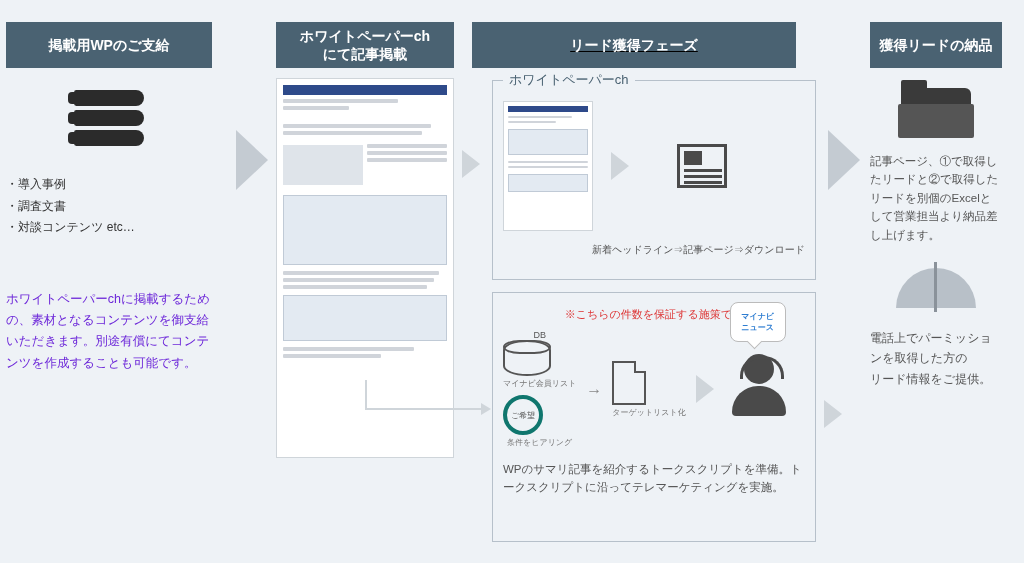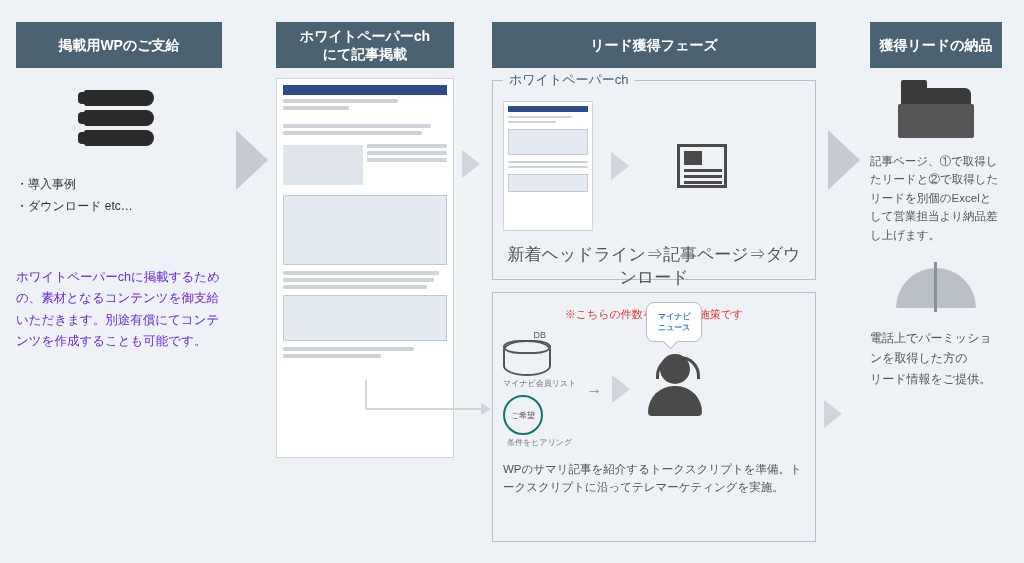--- a/index.html
+++ b/index.html
@@ -2,23 +2,23 @@
 <html><head>
 <meta charset="utf-8">
 <style>
 * { box-sizing: border-box; margin: 0; padding: 0; }
 body { font-family: "Hiragino Kaku Gothic ProN", "メイリオ", sans-serif; background: #eef2f6; width: 1024px; height: 563px; overflow: hidden; position: relative; }
 
 .col { position: absolute; top: 22px; }
 .header { background: #4a6272; color: #fff; font-size: 14px; font-weight: bold; text-align: center; display: flex; align-items: center; justify-content: center; height: 46px; padding: 4px 6px; line-height: 1.3; }
 
 
-.c1 { left: 16px; width: 206px; }
+.c1 { left: 6px; width: 206px; }
 .c2 { left: 276px; width: 178px; }
-.c3 { left: 492px; width: 324px; }
+.c3 { left: 472px; width: 324px; text-decoration: underline; }
 .c4 { left: 870px; width: 132px; }
 
 
 .arrow { position: absolute; width: 0; height: 0; border-top: 30px solid transparent; border-bottom: 30px solid transparent; border-left: 32px solid #c4cbd2; }
 .arrow.small { border-top-width: 14px; border-bottom-width: 14px; border-left-width: 18px; border-left-color: #cfd5da; }
 
 
 .books { position: relative; width: 86px; height: 70px; margin: 22px auto 14px; }
 .book { position: absolute; left: 8px; width: 70px; height: 16px; background: #2b2b2b; border-radius: 3px 10px 10px 3px; }
 .book::before { content:""; position:absolute; left:-6px; top:2px; width:8px; height:12px; background:#2b2b2b; border-radius:4px 0 0 4px; }
@@ -43,24 +43,24 @@
 
 .mini-mock { background:#fff; border:1px solid #cfd5da; width:90px; height:130px; padding:4px; }
 .mini-mock .mock-bar { height:6px; }
 .mini-mock .mock-line { height:2px; }
 .mini-mock .mock-block { height:26px; }
 
 .news-icon { width: 50px; height: 44px; border: 3px solid #4a4a4a; position: relative; margin-left: 30px; }
 .news-icon::before { content:""; position:absolute; left:4px; top:4px; width:18px; height:14px; background:#4a4a4a; }
 .news-icon .ln { position:absolute; left:4px; width:38px; height:3px; background:#4a4a4a; }
 .news-icon .l1{top:22px;} .news-icon .l2{top:28px;} .news-icon .l3{top:34px;}
-.cap1 { font-size: 17px; color:#555; text-align:center; margin-top: 12px; }
+.cap1 { font-size: 10px; color:#555; text-align:right; margin-top: 12px; }
 .db { width: 48px; height: 36px; border: 2px solid #555; border-radius: 24px/10px; position: relative; }
 .db::before { content:""; position:absolute; top:-2px; left:-2px; right:-2px; height:10px; border:2px solid #555; border-radius:24px/10px; }
-.circle { width:40px; height:40px; border:2px solid #0f766e; border-radius:50%; display:flex; align-items:center; justify-content:center; font-size:8px; color:#555; }
+.circle { width:40px; height:40px; border:4px solid #0f766e; border-radius:50%; display:flex; align-items:center; justify-content:center; font-size:8px; color:#555; }
 .doc { width:34px; height:44px; border:2px solid #555; position:relative; }
 .doc::after { content:""; position:absolute; right:-2px; top:-2px; width:10px; height:10px; background:#eef2f6; border-left:2px solid #555; border-bottom:2px solid #555; }
 .tm-lbl { font-size:8px; color:#777; text-align:center; margin-top:2px; }
 .tm-desc { font-size:11.5px; color:#555; line-height:1.6; margin-top:12px; }
 
 
 .operator { width:70px; height:70px; position:relative; }
 .op-head { width:30px; height:30px; background:#4a4a4a; border-radius:50%; margin:0 auto; position:relative; }
 .op-head::before { content:""; position:absolute; left:-4px; top:2px; width:38px; height:20px; border:3px solid #4a4a4a; border-bottom:none; border-radius:20px 20px 0 0; }
 .op-body { width:54px; height:30px; background:#4a4a4a; border-radius:26px 26px 4px 4px; margin:2px auto 0; }
@@ -87,21 +87,22 @@
 
 <div class="col c1">
   <div class="header">掲載用WPのご支給</div>
   <div class="books">
     <div class="book b1"></div>
       <div class="book b2"></div>
       <div class="book b3"></div>
   </div>
   <div class="bullets">
     <div>・導入事例</div>
-    <div>・ダウンロード etc…</div>
+    <div>・調査文書</div>
+    <div>・対談コンテンツ etc…</div>
   </div>
   <div class="desc1">ホワイトペーパーchに掲載するための、素材となるコンテンツを御支給いただきます。別途有償にてコンテンツを作成することも可能です。</div>
 </div>
 
 <div class="arrow" style="top:130px; left:236px;"></div>
 
 <div class="col c2">
   <div class="header" style="white-space:pre-line;">ホワイトペーパーch
 にて記事掲載</div>
   <div class="article-mock">
@@ -166,20 +167,24 @@
         <div style="font-size:9px;color:#555;">DB</div>
         <div class="db"></div>
         <div class="tm-lbl">マイナビ会員リスト</div>
       </div>
       <div style="text-align:center; margin-top:6px;">
         <div class="circle">ご希望</div>
         <div class="tm-lbl">条件をヒアリング</div>
       </div>
     </div>
     <div style="font-size:16px;color:#888;">→</div>
+    <div style="text-align:center;">
+      <div class="doc"></div>
+      <div class="tm-lbl">ターゲットリスト化</div>
+    </div>
     <div class="arrow small" style="position:relative;"></div>
     <div style="position:relative;">
       <div class="bubble" style="top:-52px; left:6px; white-space:pre-line;">マイナビ
 ニュース</div>
       <div class="operator">
         <div class="op-head"></div>
           <div class="op-body"></div>
       </div>
     </div>
   </div>

